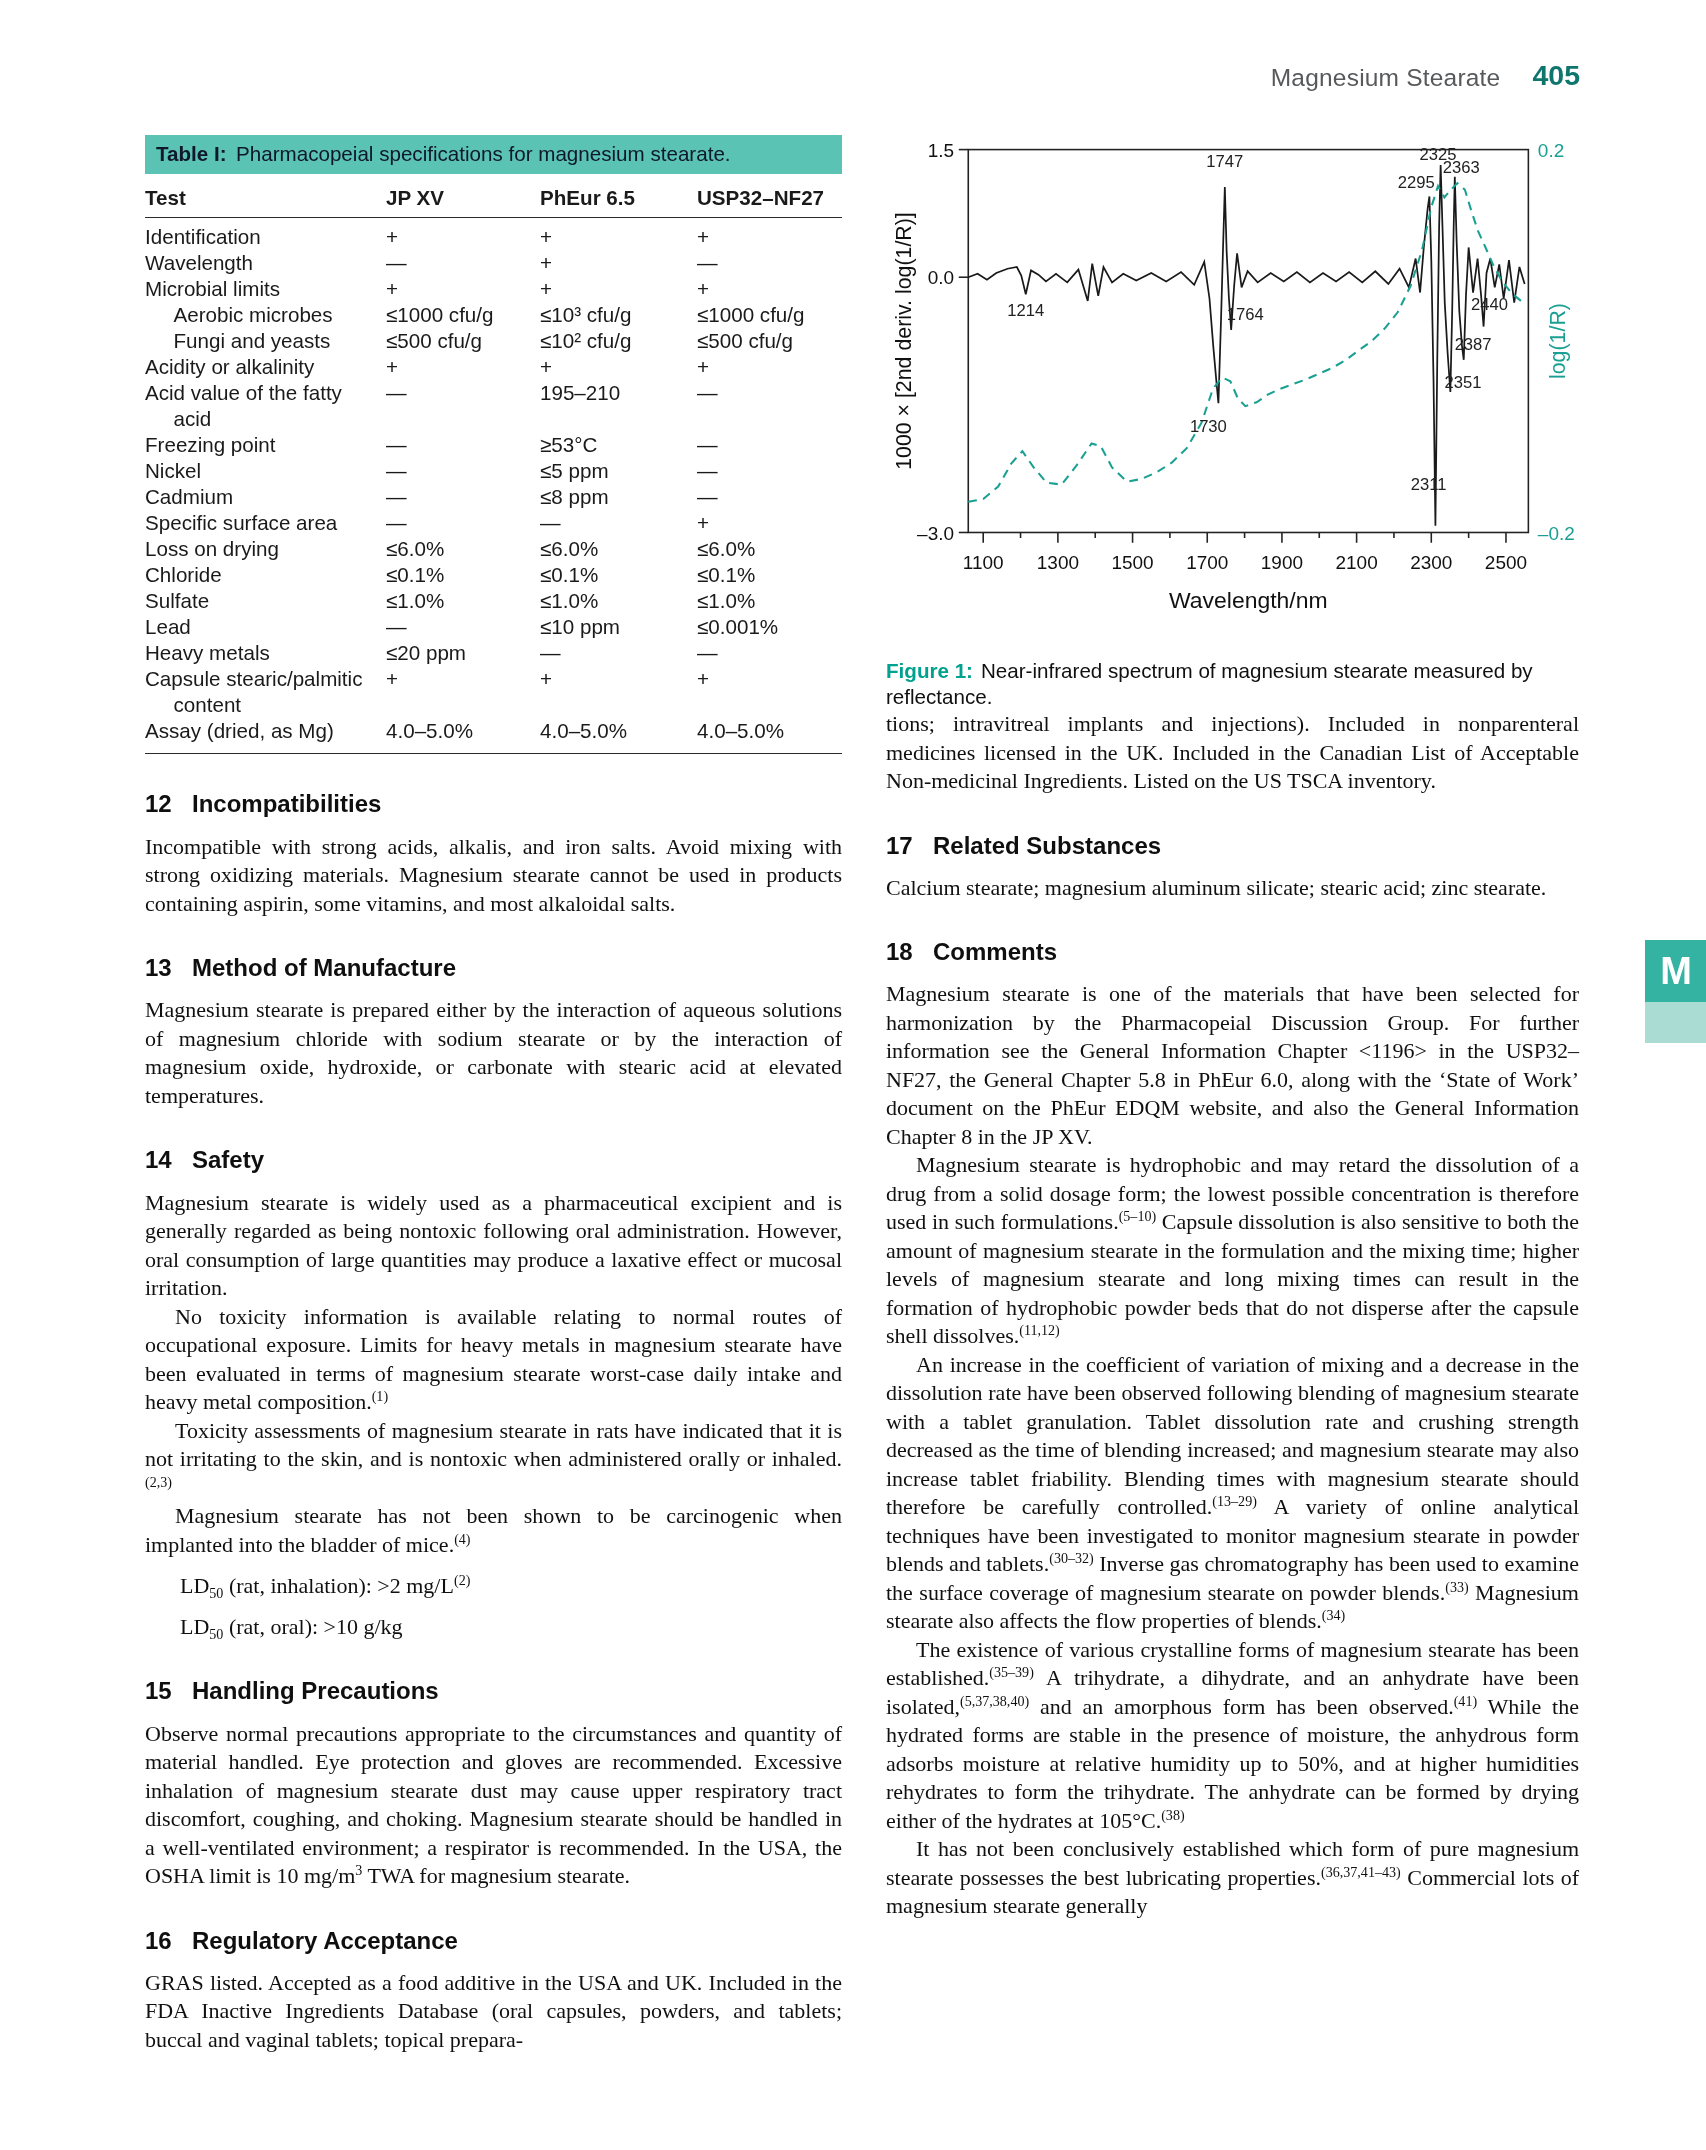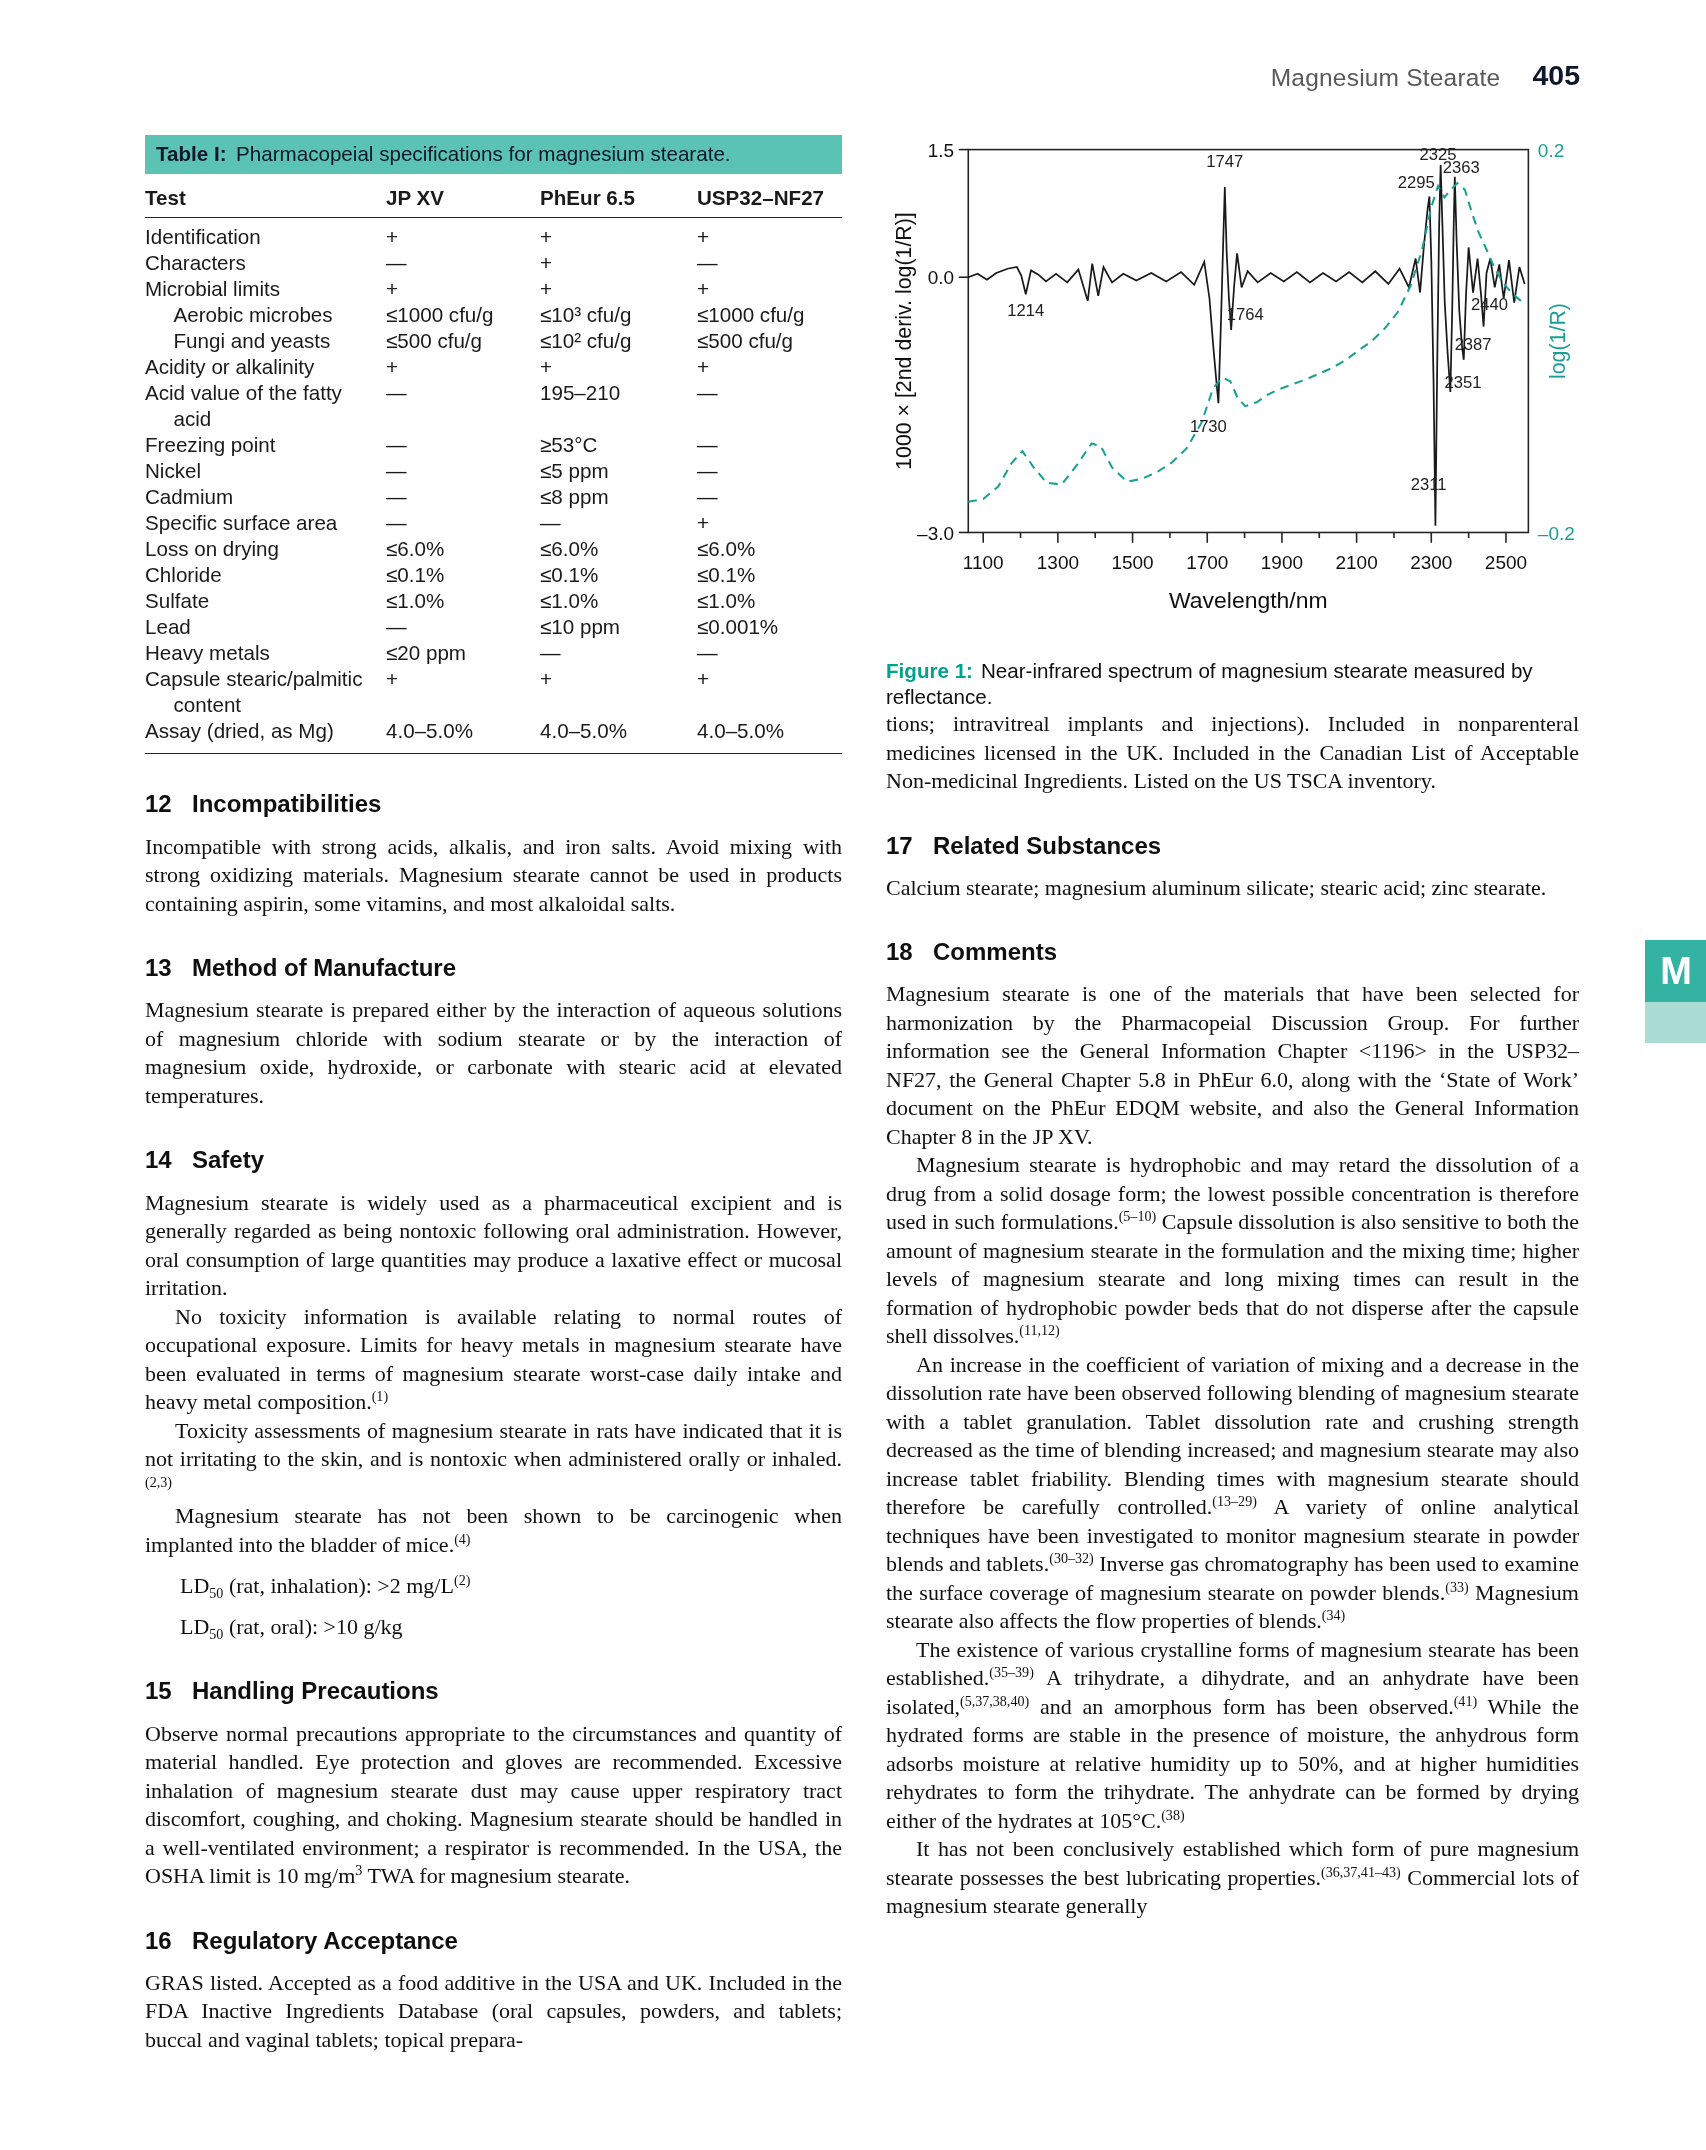--- a/index.html
+++ b/index.html
@@ -1,20 +1,20 @@
 <!DOCTYPE html>
 <html style="--accent: #00a18f; --tab: #35b3a2; --tab-light: #abdcd3; --band: #5ac3b4;font-size:12.7px"><head>
 <meta charset="utf-8">
 <style>
   *{box-sizing:border-box;margin:0;padding:0}
   html,body{background:#fff}
   body{width:1707px;height:2151px;position:relative;font-family:"Liberation Sans",sans-serif;color:#1a1a1a;overflow:hidden}
   .header{position:absolute;top:59px;right:127px;display:flex;align-items:flex-end;gap:32px}
   .header .title{font-size:24.5px;color:#58595b;letter-spacing:0.2px}
-  .header .pageno{font-size:28.5px;font-weight:bold;color:#0f172a}
+  .header .pageno{font-size:28.5px;font-weight:bold;color:#0f766e}
   .columns{position:absolute;left:145px;top:135px;display:flex;gap:44px;align-items:flex-start}
   .col-left{width:697px}
   .col-right{width:693px}
 
   
   .tbl{border-bottom:1.6px solid #2a2a2a}
   .tbl-band{background:var(--band,#5ac3b4);padding:7.1px 11px;font-size:20.6px;line-height:24.5px;color:#0f172a}
   .tbl-band .lbl{font-weight:bold;margin-right:9.5px}
   .tbl-head,.tbl-row{display:grid;grid-template-columns:241px 154px 157px 144px}
   .tbl-head{font-weight:bold;font-size:20.6px;padding:12.7px 0 6.3px;border-bottom:1.6px solid #2a2a2a}
@@ -63,21 +63,21 @@
           <div class="cell">USP32–NF27</div>
         </div>
       <div class="tbl-body" id="tbl-body">
           <div class="tbl-row">
             <div class="cell">Identification</div>
             <div class="cell">+</div>
             <div class="cell">+</div>
             <div class="cell">+</div>
           </div>
           <div class="tbl-row">
-            <div class="cell">Characters</div>
+            <div class="cell">Wavelength</div>
             <div class="cell">—</div>
             <div class="cell">+</div>
             <div class="cell">—</div>
           </div>
           <div class="tbl-row">
             <div class="cell">Microbial limits</div>
             <div class="cell">+</div>
             <div class="cell">+</div>
             <div class="cell">+</div>
           </div>

